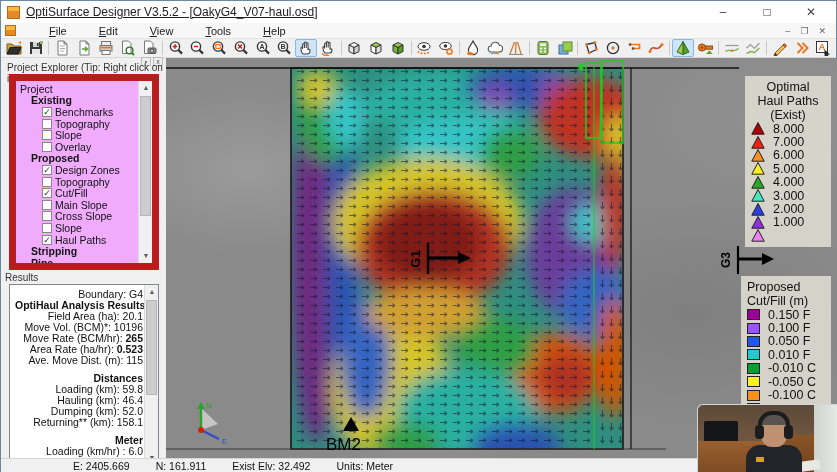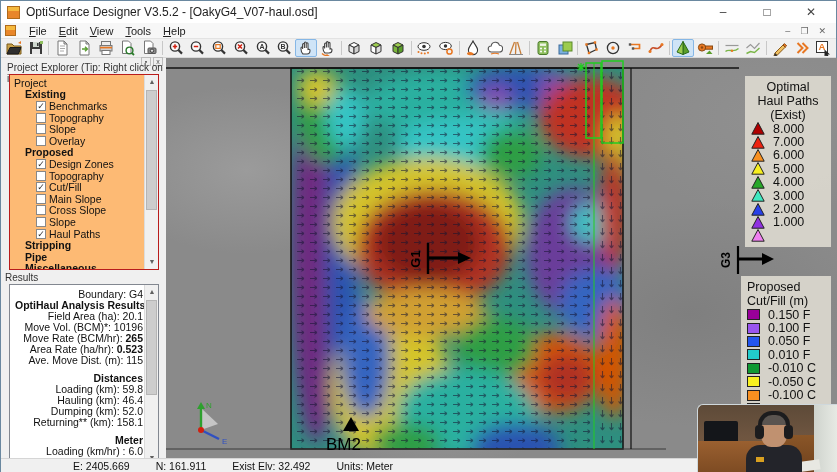--- a/index.html
+++ b/index.html
@@ -2,45 +2,45 @@
 <html><head>
 <meta charset="utf-8">
 <style>
   * { margin:0; padding:0; box-sizing:border-box; }
   html,body { width:837px; height:472px; overflow:hidden; font-family:"Liberation Sans","DejaVu Sans",sans-serif; }
   #window { position:relative; width:837px; height:472px; background:#f0f0f0; border:1px solid #6a88a0; }
 
   
   #titlebar { position:absolute; left:0; top:0; width:100%; height:22px; background:#ffffff; display:flex; align-items:center; padding:0 6px; }
   #app-icon { width:13px; height:13px; background:linear-gradient(#f5b93d 40%,#e8862a 40%); border:1px solid #b06a1a; margin-right:6px; }
-  #title-text { font-size:12px; color:#222; }
+  #title-text { font-size:12px; color:#222;text-decoration:underline; }
   #win-controls { margin-left:auto; display:flex; gap:22px; padding-right:8px; }
   .winbtn { font-size:12px; color:#444; width:22px; text-align:center; cursor:default; }
 
   
   #menubar { position:absolute; left:0; top:22px; width:100%; height:16px; background:#f7f7f7; display:flex; align-items:center; padding:0 4px; border-bottom:1px solid #e3e3e3; }
   #menu-icon { width:11px; height:11px; background:linear-gradient(#f5b93d 40%,#e8862a 40%); border:1px solid #b06a1a; margin-right:7px; }
-  .menu-item { font-size:11px; color:#222; padding:1px 6px; }
+  .menu-item { font-size:11px; color:#222; padding:1px 6px;margin-left:20px; }
   .menu-item:first-letter { text-decoration:underline; }
   #mdi-controls { margin-left:auto; display:flex; gap:10px; padding-right:6px; }
   .mdibtn { font-size:9px; color:#666; }
 
   
   #toolbar { position:absolute; left:0; top:38px; width:100%; height:19px; background:#f0f0f0; border-bottom:1px solid #d8d8d8; display:flex; align-items:center; padding:0 2px; }
   .tbtn { width:22px; height:18px; display:flex; align-items:center; justify-content:center; border:1px solid transparent; border-radius:2px; }
   .tbtn svg { width:16px; height:16px; }
   .tbtn.active { background:#cfe4f7; border-color:#86b7e6; }
   .tsep { width:1px; height:14px; background:#c8c8c8; margin:0 2px; }
 
   
   #leftcol { position:absolute; left:0; top:57px; width:165px; height:400px; background:#f0f0f0; }
   #pe-mini { position:absolute; right:3px; top:-1px; display:flex; gap:2px; }
   .minibtn { width:10px; height:9px; font-size:7px; line-height:8px; text-align:center; color:#555; border:1px solid #bbb; background:#eee; }
   #pe-header { position:absolute; left:6px; top:4px; font-size:10px; color:#333; }
-  #tree-box { position:absolute; left:8px; top:16px; width:150px; height:196px; background:#fdba74; border:1px solid #b91c1c; overflow:hidden; }
+  #tree-box { position:absolute; left:8px; top:16px; width:150px; height:196px; background:#f0abfc; border:7px solid #b91c1c; overflow:hidden; }
   #tree-items { position:absolute; left:0; top:2px; right:14px; }
   .tree-row { display:flex; align-items:center; height:11.6px; font-size:10.5px; color:#111; white-space:nowrap; }
   .tree-row.bold { font-weight:bold; }
   .cbx { width:10px; height:10px; border:1px solid #888; background:#fff; margin-right:3px; flex:none; font-size:9px; line-height:9px; text-align:center; color:#333; }
   .vscroll { position:absolute; right:0; top:0; bottom:0; width:14px; background:#f0f0f0; border-left:1px solid #dcdcdc; }
   .sarr { position:absolute; left:0; width:14px; height:14px; font-size:7px; color:#606060; text-align:center; line-height:14px; }
   .sarr.up { top:0; } .sarr.dn { bottom:0; }
   .sthumb { position:absolute; left:1px; width:11px; background:#cdcdcd; border:1px solid #b5b5b5; }
 
   #results-header { position:absolute; left:4px; top:214px; font-size:10px; color:#333; }

